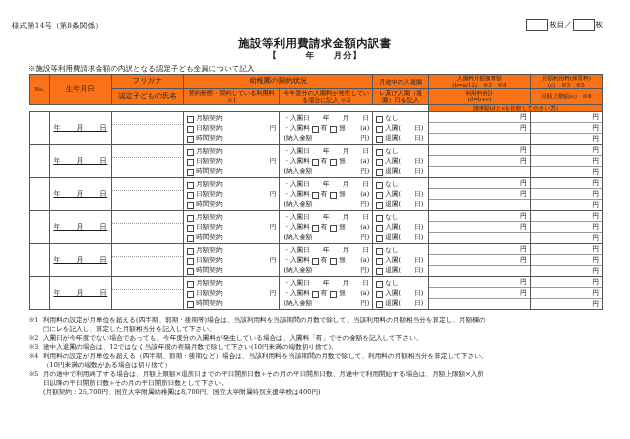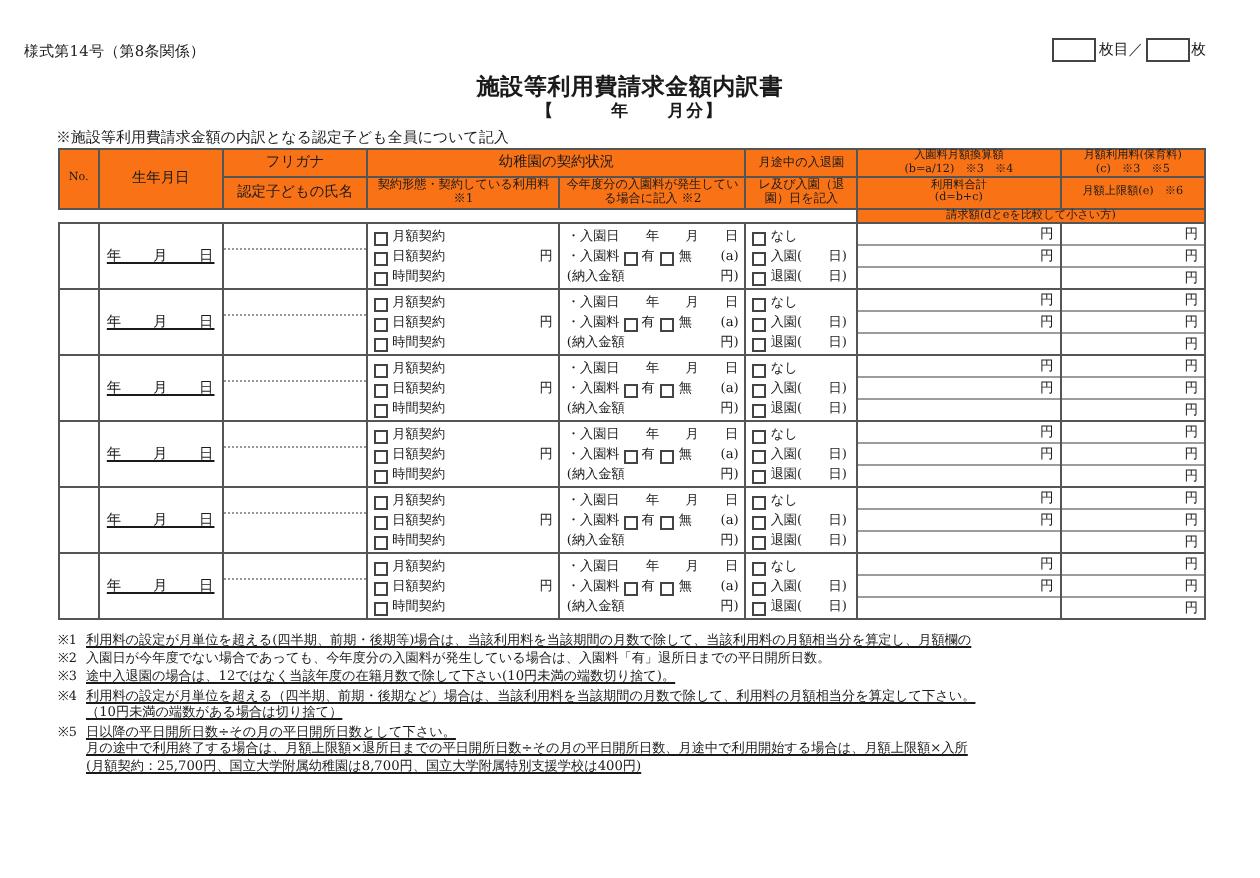--- a/index.html
+++ b/index.html
@@ -189,21 +189,20 @@
     margin-bottom: 0.5px;
   }
   .note .mk {
     flex: 0 0 14px;
     font-size: 6.4px;
   }
   .note .tx {
     flex: 1 1 auto;
   }
   .note .tx span.u {
-    text-decoration: underline;
     text-decoration-thickness: 0.5px;
   }
   .note .tx div { white-space: nowrap; }
 </style>
 </head>
 <body>
 
 <div class="page">
 
   <div class="form-no">様式第14号（第8条関係）</div>
@@ -761,44 +760,45 @@
     </td>
         </tr>
       </tbody>
   </table>
 
   <div class="notes">
       <div class="note">
         <div class="mk">※1</div>
         <div class="tx">
           <div><span class="u">利用料の設定が月単位を超える(四半期、前期・後期等)場合は、当該利用料を当該期間の月数で除して、当該利用料の月額相当分を算定し、月額欄の</span></div>
+          <div><span class="u">□にレを記入し、算定した月額相当分を記入して下さい。</span></div>
         </div>
       </div>
       <div class="note">
         <div class="mk">※2</div>
         <div class="tx">
-          <div>入園日が今年度でない場合であっても、今年度分の入園料が発生している場合は、入園料「有」退所日までの平日開所日数。</div>
+          <div>入園日が今年度でない場合であっても、今年度分の入園料が発生している場合は、入園料「有」でその金額を記入して下さい。</div>
         </div>
       </div>
       <div class="note">
         <div class="mk">※3</div>
         <div class="tx">
           <div><span class="u">途中入退園の場合は、12ではなく当該年度の在籍月数で除して下さい(10円未満の端数切り捨て)。</span></div>
         </div>
       </div>
       <div class="note">
         <div class="mk">※4</div>
         <div class="tx">
           <div><span class="u">利用料の設定が月単位を超える（四半期、前期・後期など）場合は、当該利用料を当該期間の月数で除して、利用料の月額相当分を算定して下さい。</span></div>
           <div><span class="u">（10円未満の端数がある場合は切り捨て）</span></div>
         </div>
       </div>
       <div class="note">
         <div class="mk">※5</div>
         <div class="tx">
+          <div><span class="u">月の途中で利用終了する場合は、月額上限額×退所日までの平日開所日数÷その月の平日開所日数、月途中で利用開始する場合は、月額上限額×入所</span></div>
           <div><span class="u">日以降の平日開所日数÷その月の平日開所日数として下さい。</span></div>
-          <div><span class="u">月の途中で利用終了する場合は、月額上限額×退所日までの平日開所日数÷その月の平日開所日数、月途中で利用開始する場合は、月額上限額×入所</span></div>
           <div><span class="u">(月額契約：25,700円、国立大学附属幼稚園は8,700円、国立大学附属特別支援学校は400円)</span></div>
         </div>
       </div>
     </div>
 
 </div>
 
 </body></html>

